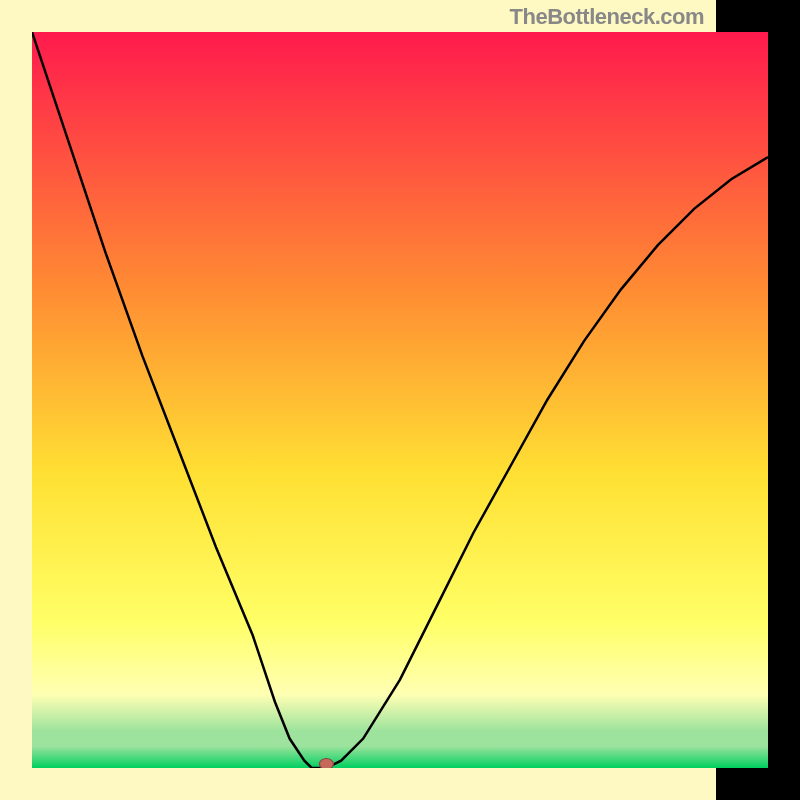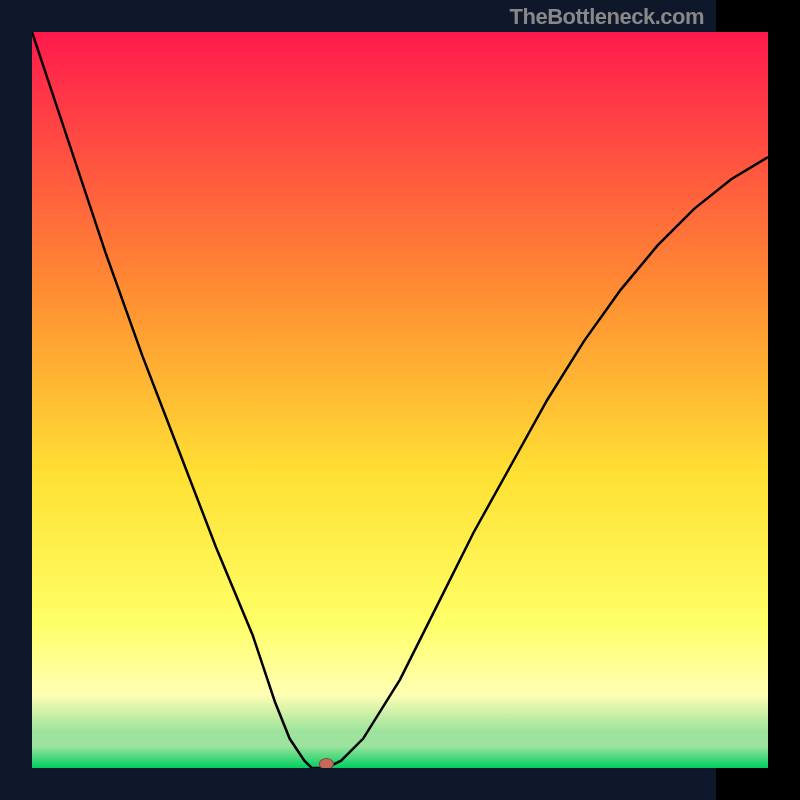--- a/index.html
+++ b/index.html
@@ -10,21 +10,21 @@
     background: #000;
     font-family: Arial, sans-serif;
     overflow: hidden;
   }
   .frame {
     position: absolute;
     top: 0;
     left: 0;
     width: 716px;
     height: 800px;
-    background: #0f172a;
+    background: #fef9c3;
   }
   .attribution {
     position: absolute;
     top: 4px;
     right: 12px;
     color: #888;
     font-size: 22px;
     font-weight: bold;
     letter-spacing: -0.5px;
   }

